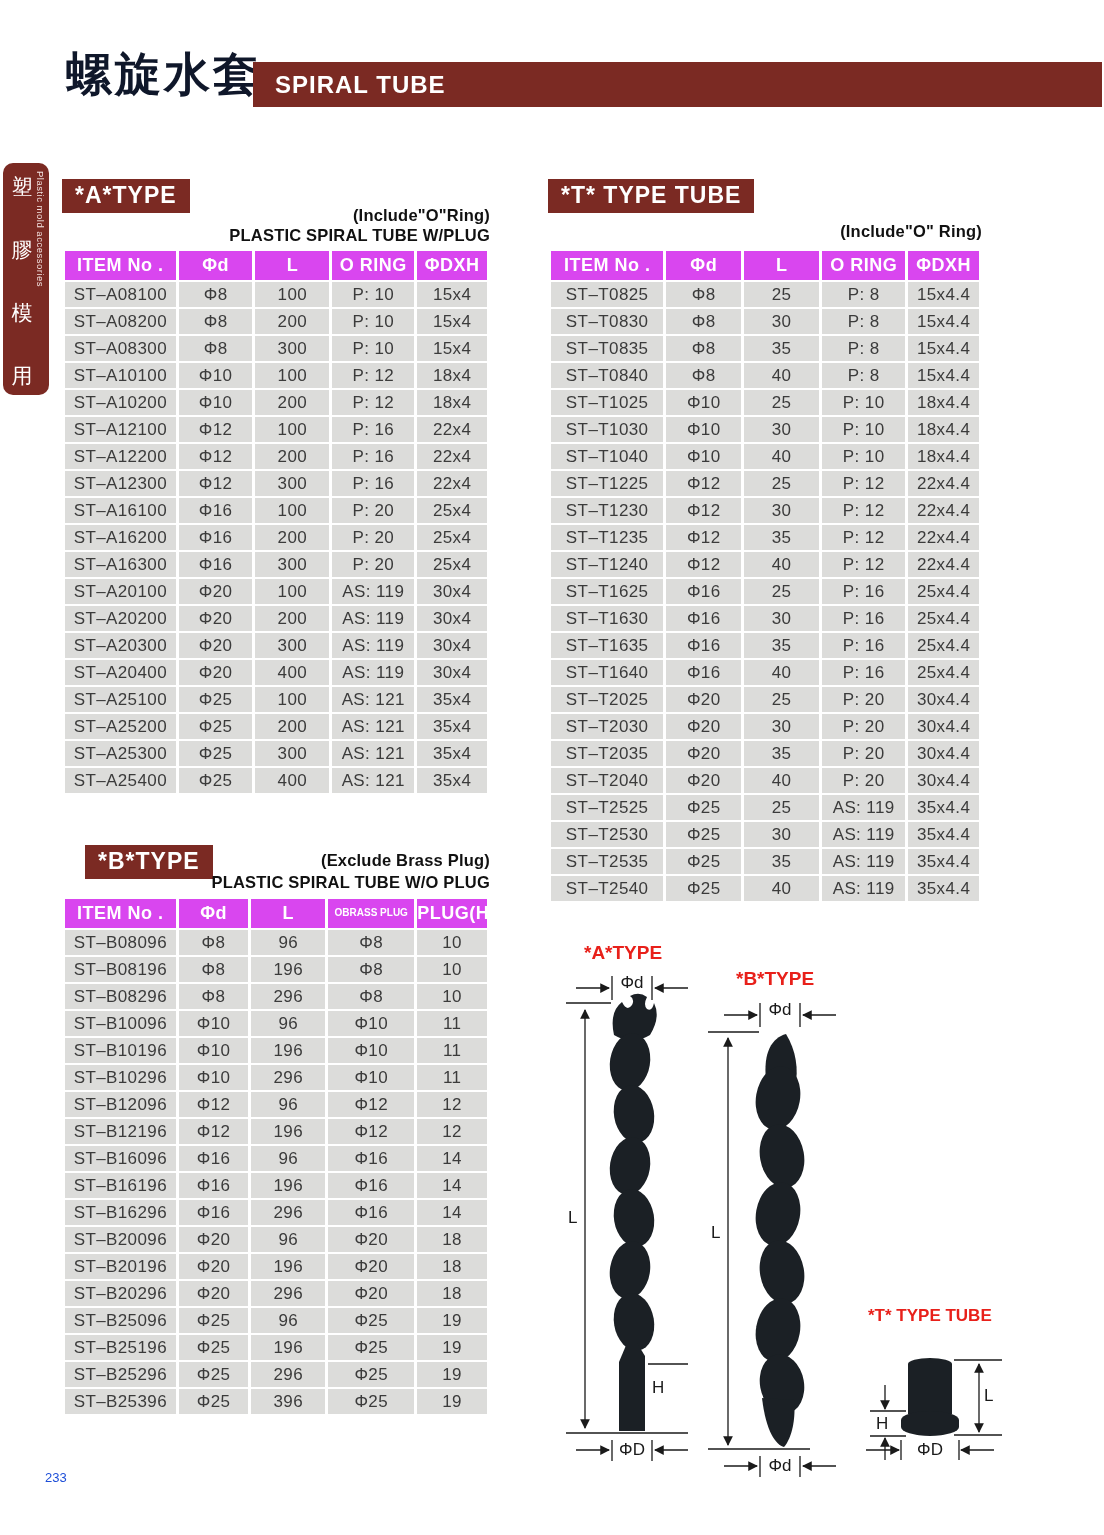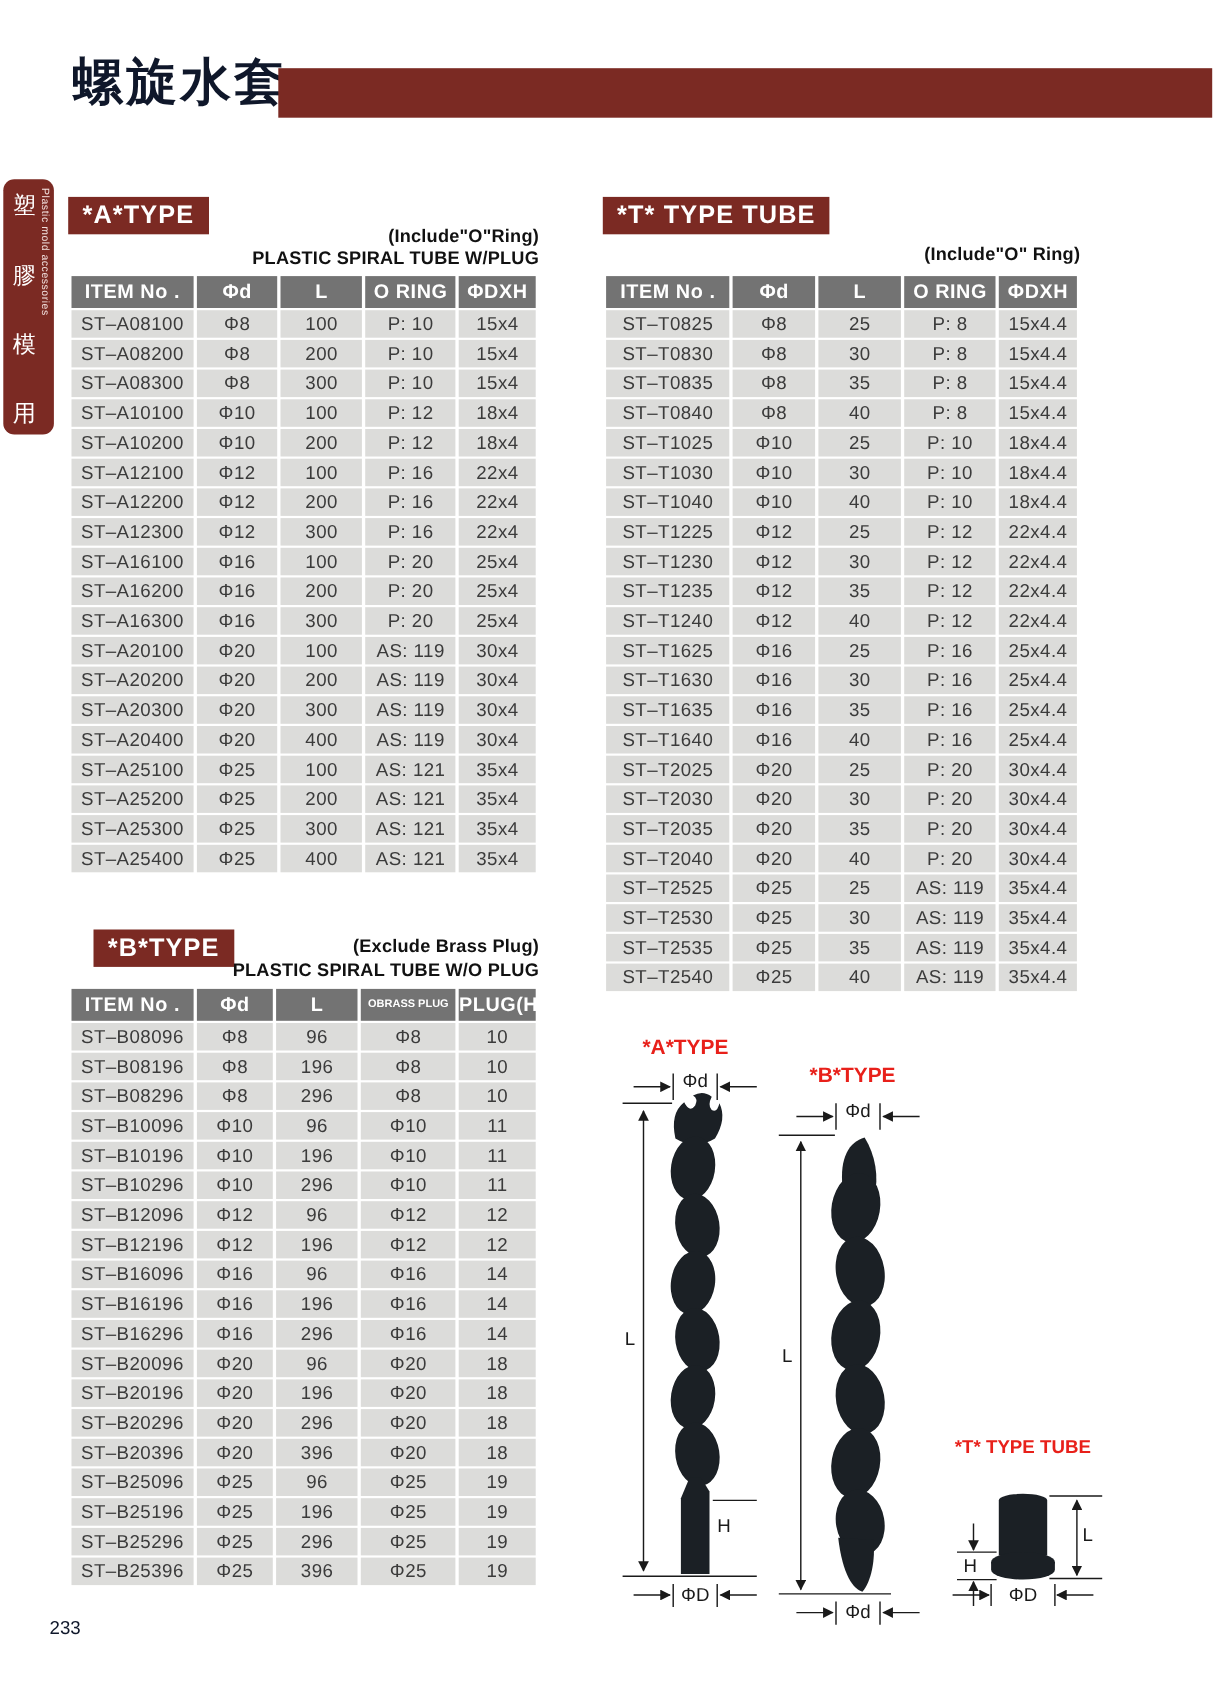--- a/index.html
+++ b/index.html
@@ -11,21 +11,21 @@
   .cn-title{
     position:absolute; left:66px; top:44px; font-size:46px; font-weight:900;
     color:#0f172a; letter-spacing:3px; font-family:"DejaVu Sans","Liberation Sans",sans-serif;
   }
   .banner{
     position:absolute; left:253px; top:62px; width:849px; height:45px;
     background:#7b2a23;
   }
   .banner .banner-label{
     display:block; padding-left:22px; line-height:45px; color:#ffffff;
-    font-size:24px; font-weight:bold; letter-spacing:1px;margin-top:36px;
+    font-size:24px; font-weight:bold; letter-spacing:1px;
   }
   
   .side-tab{
     position:absolute; left:3px; top:163px; width:46px; height:232px;
     background:#7b2a23; border-radius:10px; color:#fff;
   }
   .side-tab .cn-col{
     position:absolute; left:7px; top:10px; width:24px; text-align:center;
     font-size:21px; font-family:"DejaVu Sans","Liberation Sans",sans-serif;
   }
@@ -42,40 +42,40 @@
   .note{
     position:absolute; text-align:right; font-weight:bold; color:#111111;
     font-size:16.5px; line-height:20px; letter-spacing:0.2px;
   }
   
   table.spec{
     position:absolute; border-collapse:separate; border-spacing:3px 2px;
     table-layout:fixed; background:#ffffff;
   }
   table.spec th{
-    background:#737373; color:#ffffff; font-weight:bold; font-size:18px;
+    background:#d946ef; color:#ffffff; font-weight:bold; font-size:18px;
     height:27px; padding:1px 0; text-align:center; letter-spacing:0.5px;
   }
   table.spec td{
     background:#dcdcda; color:#3b3b3b; font-size:17px; height:25px;
     padding:0; text-align:center; letter-spacing:0.4px; white-space:nowrap;
   }
   .tbl-a{left:62px; top:249px; width:428px;}
   .tbl-b{left:62px; top:897px; width:428px;}
   .tbl-t{left:548px; top:249px; width:434px;}
   .tbl-b th:nth-child(4){font-size:10px; line-height:1.05; letter-spacing:0;}
   
   .diagram{position:absolute; left:548px; top:940px; width:556px; height:585px;}
   .diagram svg{position:absolute; left:0; top:0;}
   .dg-label{position:absolute; color:#e8201a; font-weight:bold; font-size:19px; white-space:nowrap;}
   .dim{position:absolute; color:#1a1a1a; font-size:17px; white-space:nowrap;}
   .dim.c40{width:40px; text-align:center;}
   .dim.c44{width:44px; text-align:center;}
   
-  .page-num{position:absolute; left:45px; top:1470px; font-size:17px; color:#0f172a;}
+  .page-num{position:absolute; left:45px; top:1470px; font-size:13px; color:#1d4ed8;}
 </style>
 </head>
 <body>
 
 <div class="page">
 
   <div class="cn-title">螺旋水套</div>
   <div class="banner">
     <span class="banner-label">SPIRAL TUBE</span>
   </div>
@@ -360,27 +360,20 @@
           <td>ST–B20196</td>
           <td>Φ20</td>
           <td>196</td>
           <td>Φ20</td>
           <td>18</td>
         </tr>
         <tr>
           <td>ST–B20296</td>
           <td>Φ20</td>
           <td>296</td>
-          <td>Φ20</td>
-          <td>18</td>
-        </tr>
-        <tr>
-          <td>ST–B20396</td>
-          <td>Φ20</td>
-          <td>396</td>
           <td>Φ20</td>
           <td>18</td>
         </tr>
         <tr>
           <td>ST–B25096</td>
           <td>Φ25</td>
           <td>96</td>
           <td>Φ25</td>
           <td>19</td>
         </tr>

